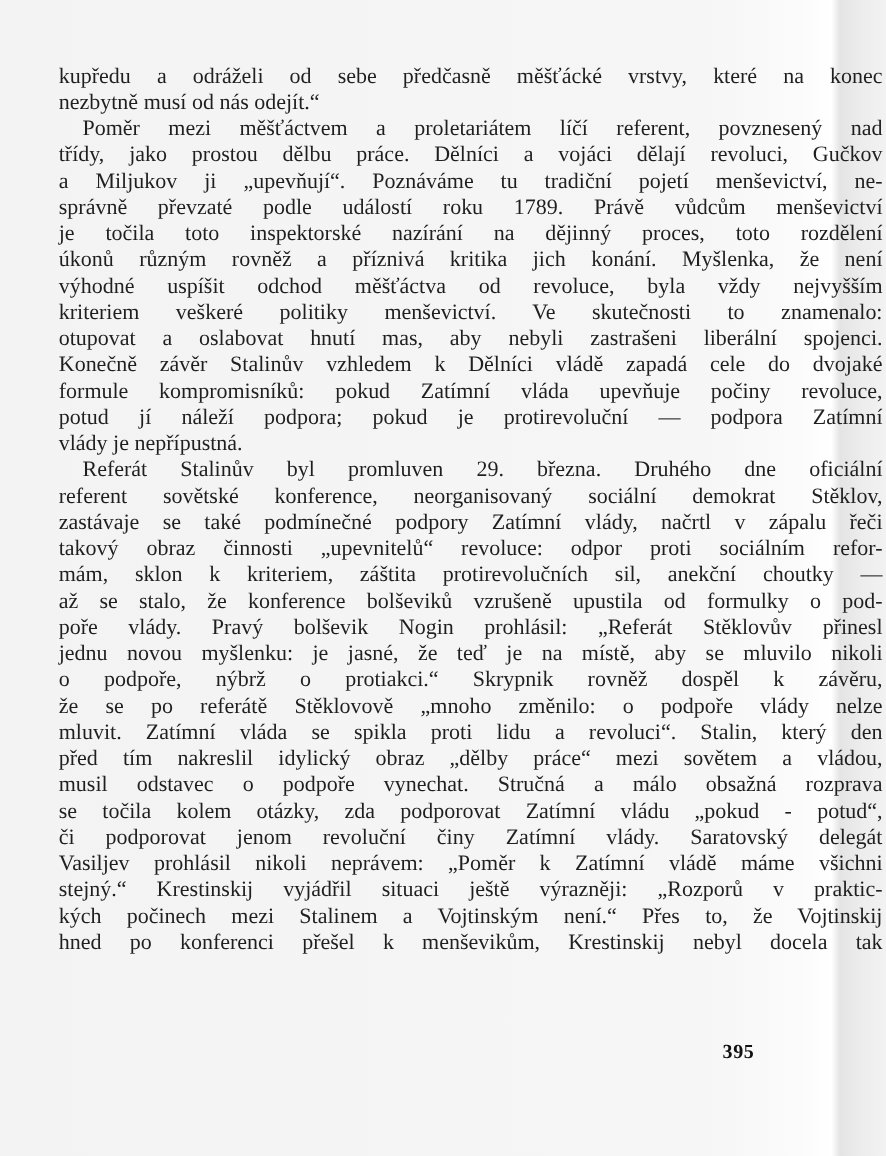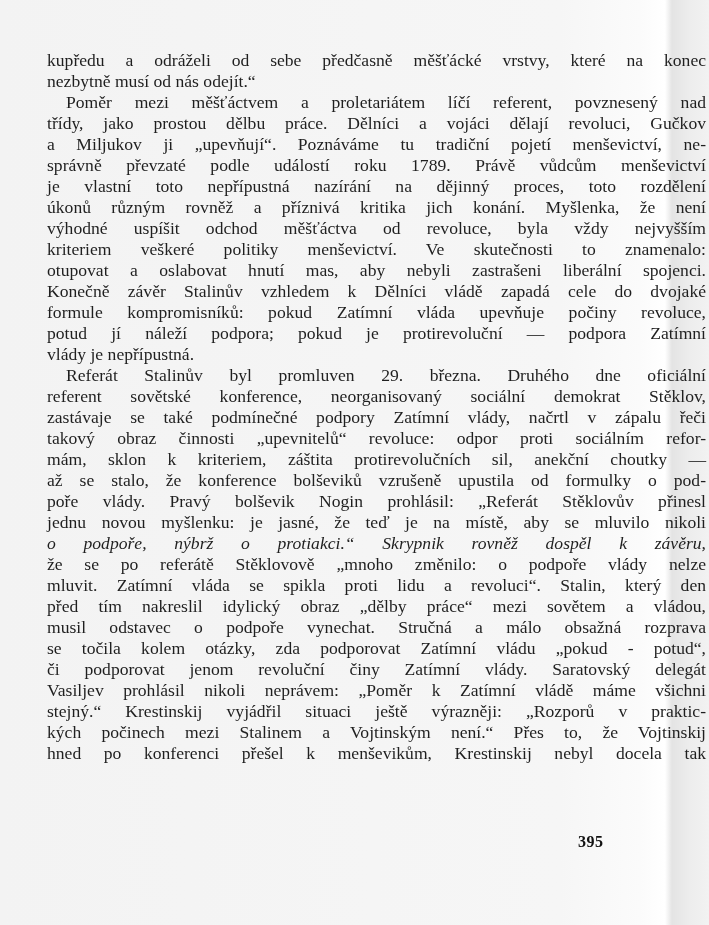--- a/index.html
+++ b/index.html
@@ -36,38 +36,38 @@
 <body>
 
 <div class="page">
   <div class="text-block" id="text-block">
       <span class="line">kupředu a odráželi od sebe předčasně měšťácké vrstvy, které na konec</span>
       <span class="line last">nezbytně musí od nás odejít.“</span>
       <span class="line indent">Poměr mezi měšťáctvem a proletariátem líčí referent, povznesený nad</span>
       <span class="line">třídy, jako prostou dělbu práce. Dělníci a vojáci dělají revoluci, Gučkov</span>
       <span class="line">a Miljukov ji „upevňují“. Poznáváme tu tradiční pojetí menševictví, ne-</span>
       <span class="line">správně převzaté podle událostí roku 1789. Právě vůdcům menševictví</span>
-      <span class="line">je vlastní toto nepřípustná nazírání na dějinný proces, toto rozdělení</span>
+      <span class="line">je točila toto inspektorské nazírání na dějinný proces, toto rozdělení</span>
       <span class="line">úkonů různým rovněž a příznivá kritika jich konání. Myšlenka, že není</span>
       <span class="line">výhodné uspíšit odchod měšťáctva od revoluce, byla vždy nejvyšším</span>
       <span class="line">kriteriem veškeré politiky menševictví. Ve skutečnosti to znamenalo:</span>
       <span class="line">otupovat a oslabovat hnutí mas, aby nebyli zastrašeni liberální spojenci.</span>
       <span class="line">Konečně závěr Stalinův vzhledem k Dělníci vládě zapadá cele do dvojaké</span>
       <span class="line">formule kompromisníků: pokud Zatímní vláda upevňuje počiny revoluce,</span>
       <span class="line">potud jí náleží podpora; pokud je protirevoluční — podpora Zatímní</span>
       <span class="line last">vlády je nepřípustná.</span>
       <span class="line indent">Referát Stalinův byl promluven 29. března. Druhého dne oficiální</span>
       <span class="line">referent sovětské konference, neorganisovaný sociální demokrat Stěklov,</span>
       <span class="line">zastávaje se také podmínečné podpory Zatímní vlády, načrtl v zápalu řeči</span>
       <span class="line">takový obraz činnosti „upevnitelů“ revoluce: odpor proti sociálním refor-</span>
       <span class="line">mám, sklon k kriteriem, záštita protirevolučních sil, anekční choutky —</span>
       <span class="line">až se stalo, že konference bolševiků vzrušeně upustila od formulky o pod-</span>
       <span class="line">poře vlády. Pravý bolševik Nogin prohlásil: „Referát Stěklovův přinesl</span>
       <span class="line">jednu novou myšlenku: je jasné, že teď je na místě, aby se mluvilo nikoli</span>
-      <span class="line" style="word-spacing: 2px; font-style: italic;">o podpoře, nýbrž o protiakci.“ Skrypnik rovněž dospěl k závěru,</span>
+      <span class="line" style="word-spacing: 2px;">o podpoře, nýbrž o protiakci.“ Skrypnik rovněž dospěl k závěru,</span>
       <span class="line">že se po referátě Stěklovově „mnoho změnilo: o podpoře vlády nelze</span>
       <span class="line">mluvit. Zatímní vláda se spikla proti lidu a revoluci“. Stalin, který den</span>
       <span class="line">před tím nakreslil idylický obraz „dělby práce“ mezi sovětem a vládou,</span>
       <span class="line">musil odstavec o podpoře vynechat. Stručná a málo obsažná rozprava</span>
       <span class="line">se točila kolem otázky, zda podporovat Zatímní vládu „pokud - potud“,</span>
       <span class="line">či podporovat jenom revoluční činy Zatímní vlády. Saratovský delegát</span>
       <span class="line">Vasiljev prohlásil nikoli neprávem: „Poměr k Zatímní vládě máme všichni</span>
       <span class="line">stejný.“ Krestinskij vyjádřil situaci ještě výrazněji: „Rozporů v praktic-</span>
       <span class="line">kých počinech mezi Stalinem a Vojtinským není.“ Přes to, že Vojtinskij</span>
       <span class="line">hned po konferenci přešel k menševikům, Krestinskij nebyl docela tak</span>

